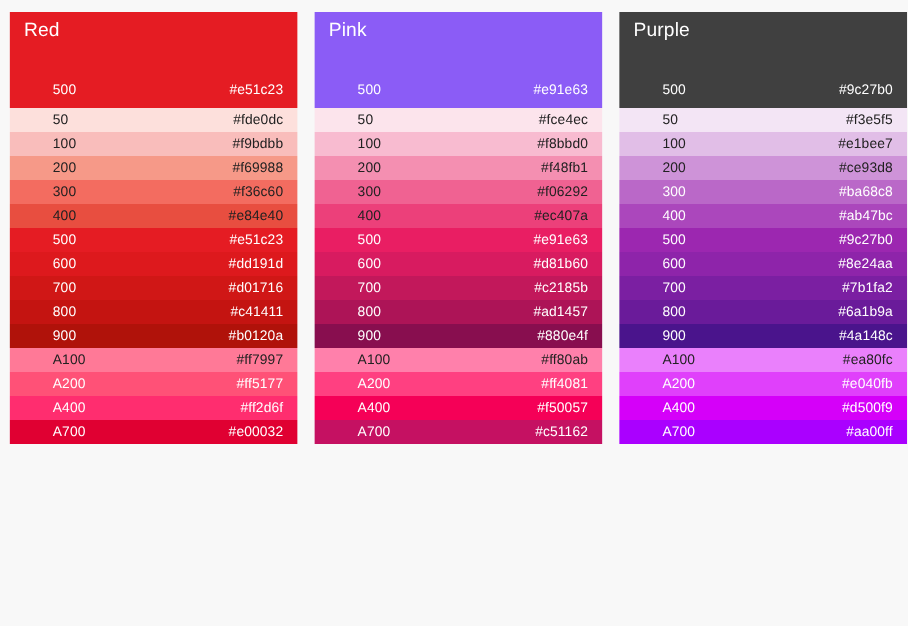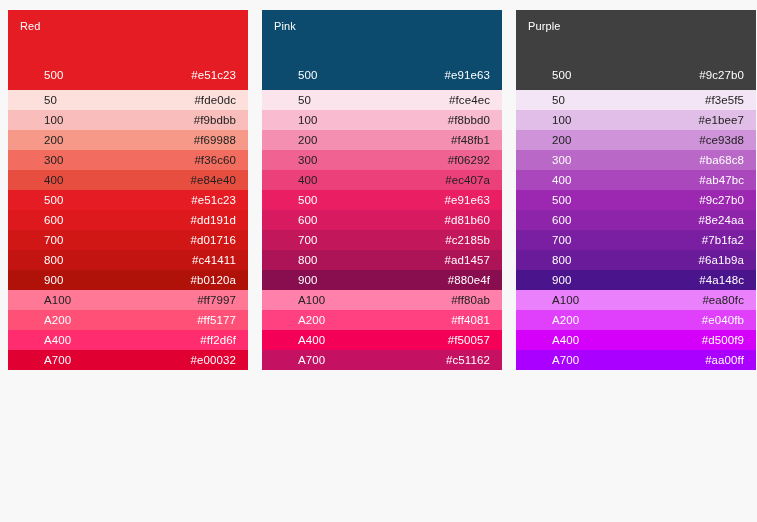--- a/index.html
+++ b/index.html
@@ -28,21 +28,21 @@
     box-sizing: border-box;
     overflow: hidden;
   }
   .palette-header {
     height: 80px;
     position: relative;
     box-sizing: border-box;
     padding: 9px 12px 0 12px;
   }
   .palette-name {
-    font-size: 11px;
+    font-size: 16px;
     line-height: 14px;
     letter-spacing: 0.1px;
     display: block;
   }
   .header-row {
     position: absolute;
     left: 12px;
     right: 12px;
     bottom: 8px;
     display: flex;
@@ -136,21 +136,21 @@
       <div class="shade-row text-light" style="background: rgb(255, 45, 111);">
         <span class="shade-name">A400</span>
         <span class="shade-hex">#ff2d6f</span>
       </div>
       <div class="shade-row text-light" style="background: rgb(224, 0, 50);">
         <span class="shade-name">A700</span>
         <span class="shade-hex">#e00032</span>
       </div>
     </div>
     <div class="palette-card">
-      <div class="palette-header" style="background: #0c4a6e;">
+      <div class="palette-header" style="background: #8b5cf6;">
         <span class="palette-name text-light">Pink</span>
         <div class="header-row text-light">
           <span class="shade-name">500</span>
           <span class="shade-hex">#e91e63</span>
         </div>
       </div>
       <div class="shade-row text-dark" style="background: rgb(252, 228, 236);">
         <span class="shade-name">50</span>
         <span class="shade-hex">#fce4ec</span>
       </div>

